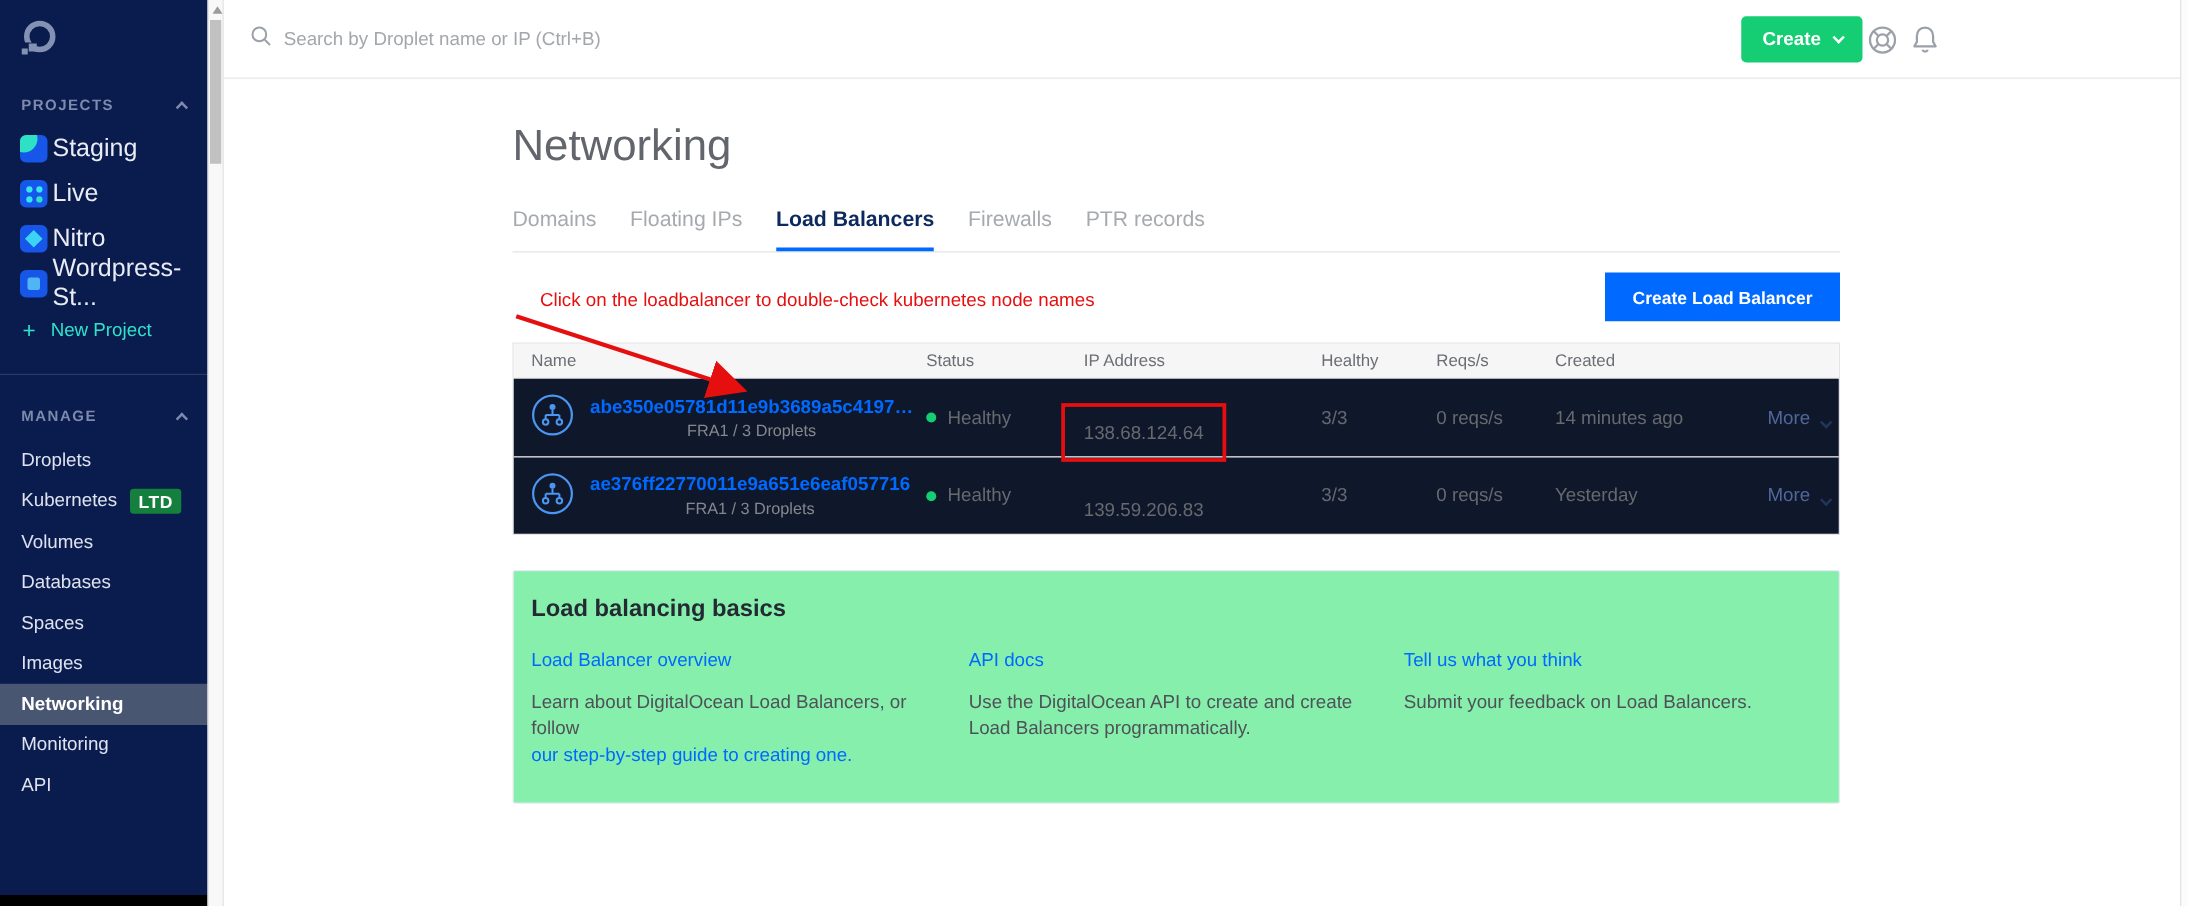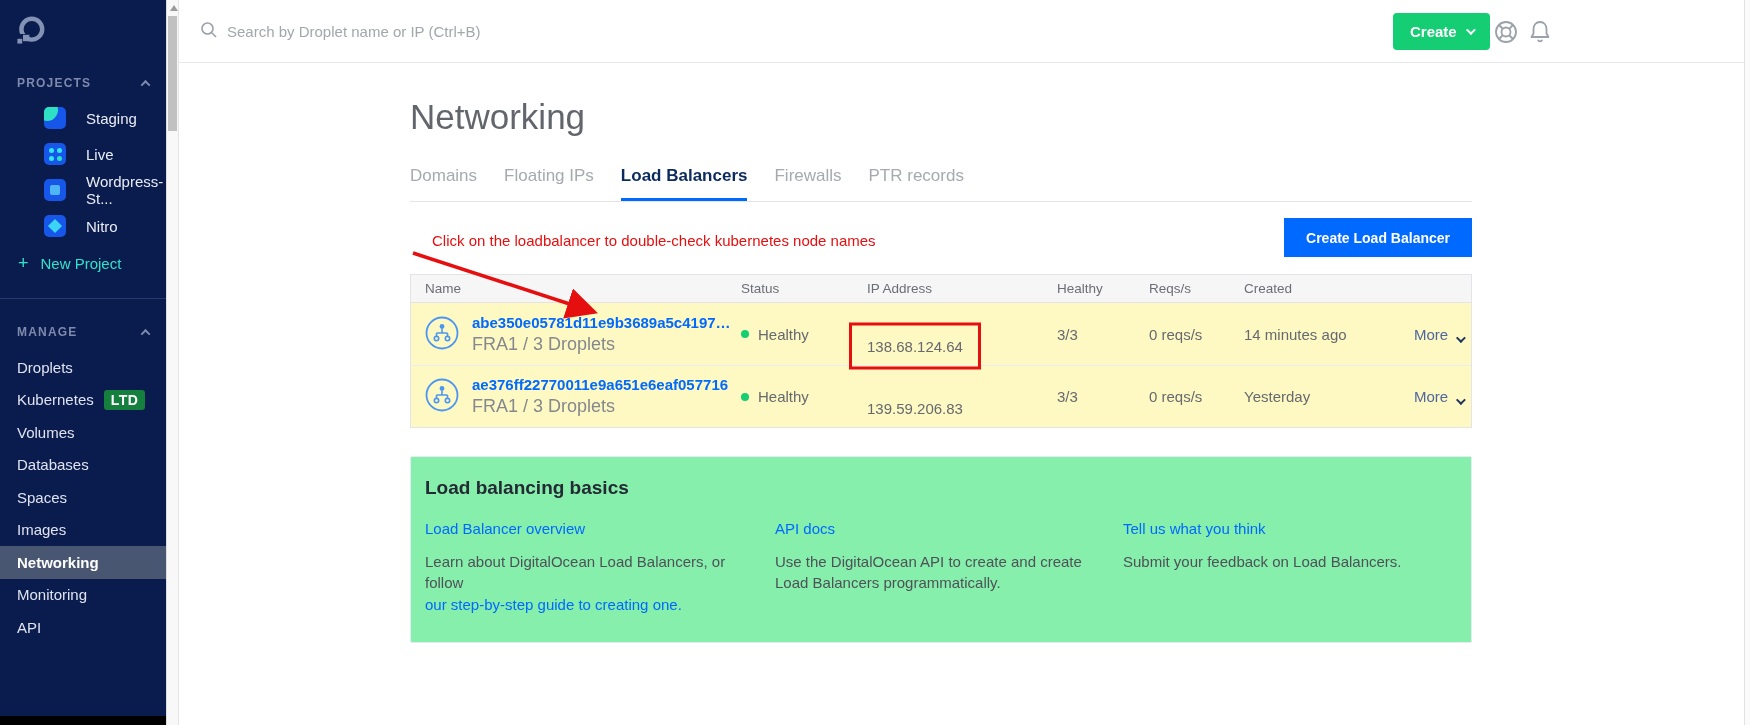--- a/index.html
+++ b/index.html
@@ -14,21 +14,21 @@
     position:absolute; left:0; top:0; bottom:0; width:167px;
     background:#0a1b4d; color:#e9ecf5; z-index:3;
   }
   .side-logo { margin:14px 0 0 15px; }
   .section-head {
     display:flex; align-items:center; justify-content:space-between;
     padding:0 18px 0 17px; margin-top:26px;
     font-size:12px; font-weight:700; letter-spacing:1.2px; color:#7e8aad;
   }
   .proj-list { list-style:none; margin-top:10px; }
-  .proj-row { display:flex; align-items:center; gap:20px; height:36px; padding-left:16px; font-size:15px; cursor:pointer;margin-left:28px; }
+  .proj-row { display:flex; align-items:center; gap:4px; height:36px; padding-left:16px; font-size:20px; cursor:pointer; }
   .proj-icon { width:22px; height:22px; border-radius:5px; background:#1656e8; position:relative; overflow:hidden; flex:0 0 auto; }
   .pi-staging::before { content:""; position:absolute; left:-8px; top:-8px; width:22px; height:22px; border-radius:50%; background:#2ee0c4; }
   .pi-live::before { content:""; position:absolute; left:5px; top:5px; width:5px; height:5px; border-radius:50%; background:#35e6f2;
     box-shadow:8px 0 0 #35e6f2, 0 8px 0 #35e6f2, 8px 8px 0 #2ee0c4; }
   .pi-wp::before { content:""; position:absolute; left:6px; top:6px; width:10px; height:10px; border-radius:2px; background:#4fb5f5; }
   .pi-nitro::before { content:""; position:absolute; left:6px; top:6px; width:10px; height:10px; background:#3bd4f5; transform:rotate(45deg); }
   .new-proj { display:flex; align-items:center; gap:12px; margin:10px 0 0 18px; color:#2fe3cb; font-size:15px; cursor:pointer; }
   .plus { font-size:18px; font-weight:400; line-height:1; }
   .side-divider { border-top:1px solid rgba(255,255,255,.13); margin-top:26px; }
   .manage-list { list-style:none; margin-top:12px; }
@@ -83,25 +83,25 @@
     position:absolute; right:0; top:16px; height:39px; padding:0 22px;
     background:#0069ff; color:#fff; border:none; border-radius:0;
     font-size:14px; font-weight:700; font-family:inherit; cursor:pointer;
   }
   .arrow-svg { position:absolute; left:-10px; top:45px; overflow:visible; pointer-events:none; }
 
   
   .lb-table { border:1px solid #e3e4e6; background:#fff; }
   .thead, .trow { display:grid; grid-template-columns:316px 126px 190px 92px 95px 170px 1fr; align-items:center; padding-left:14px; }
   .thead { height:28px; background:#f6f6f7; border-bottom:1px solid #e3e4e6; font-size:13.5px; color:#6b6e74; }
-  .trow { height:62px; font-size:15px; color:#66696e; background:#fef9c3; }
+  .trow { height:62px; font-size:15px; color:#66696e; background:#0f172a; }
   .trow + .trow { border-top:1px solid #ececee; }
   .cell-name { display:flex; align-items:center; gap:13px; }
   .lb-name { color:#0069ff; font-size:15px; font-weight:700; text-decoration:none; cursor:pointer; }
-  .lb-sub { font-size:18px; color:#85888d; margin-top:3px; }
+  .lb-sub { font-size:13px; color:#85888d; margin-top:3px;text-align:center; }
   .cell-status { display:flex; align-items:center; gap:9px; }
   .dot { width:8px; height:8px; border-radius:50%; background:#15cd72; }
   .cell-ip { position:relative;margin-top:24px; }
   .ip-highlight-box { position:absolute; left:-18px; top:50%; transform:translateY(-50%); width:132px; height:47px; border:3px solid #e60f0f; pointer-events:none; }
   .cell-more { display:flex; align-items:flex-end; justify-content:flex-end; gap:8px; padding-right:26px; color:#51669c; cursor:pointer; }
   .cell-more .chev { color:#22355e; }
 
   
   .basics { margin-top:28px; background:#86efac; border:1px solid #e3ecf2; border-radius:2px; padding:20px 0 27px 14px; }
   .basics-title { font-size:19px; font-weight:700; color:#242a33; }
@@ -130,26 +130,26 @@
   <ul class="proj-list">
     <li class="proj-row">
       <span class="proj-icon pi-staging"></span>
       <span>Staging</span>
     </li>
     <li class="proj-row">
       <span class="proj-icon pi-live"></span>
       <span>Live</span>
     </li>
     <li class="proj-row">
+      <span class="proj-icon pi-nitro"></span>
+      <span>Nitro</span>
+    </li>
+    <li class="proj-row">
       <span class="proj-icon pi-wp"></span>
       <span>Wordpress-St...</span>
-    </li>
-    <li class="proj-row">
-      <span class="proj-icon pi-nitro"></span>
-      <span>Nitro</span>
     </li>
   </ul>
 
   <div class="new-proj">
     <span class="plus">+</span>
     <span>New Project</span>
   </div>
 
   <div class="side-divider"></div>
 

